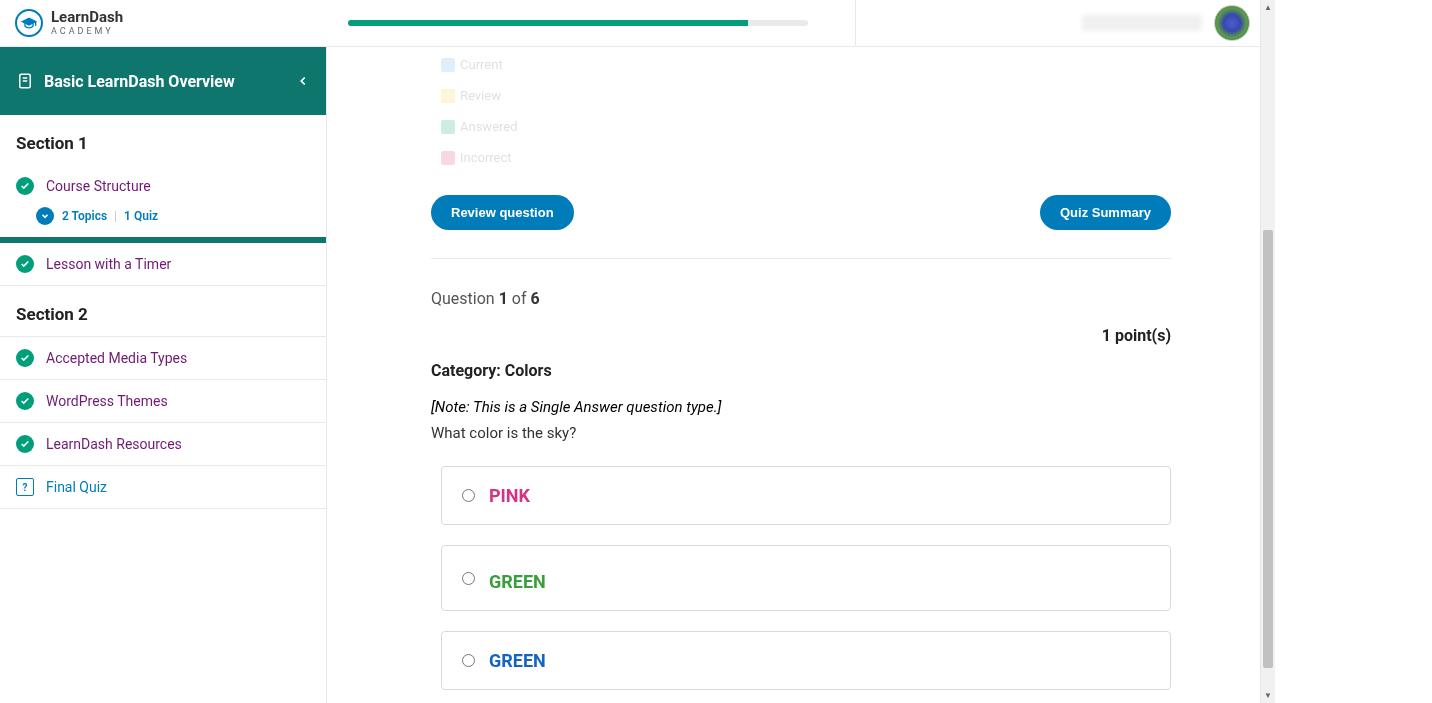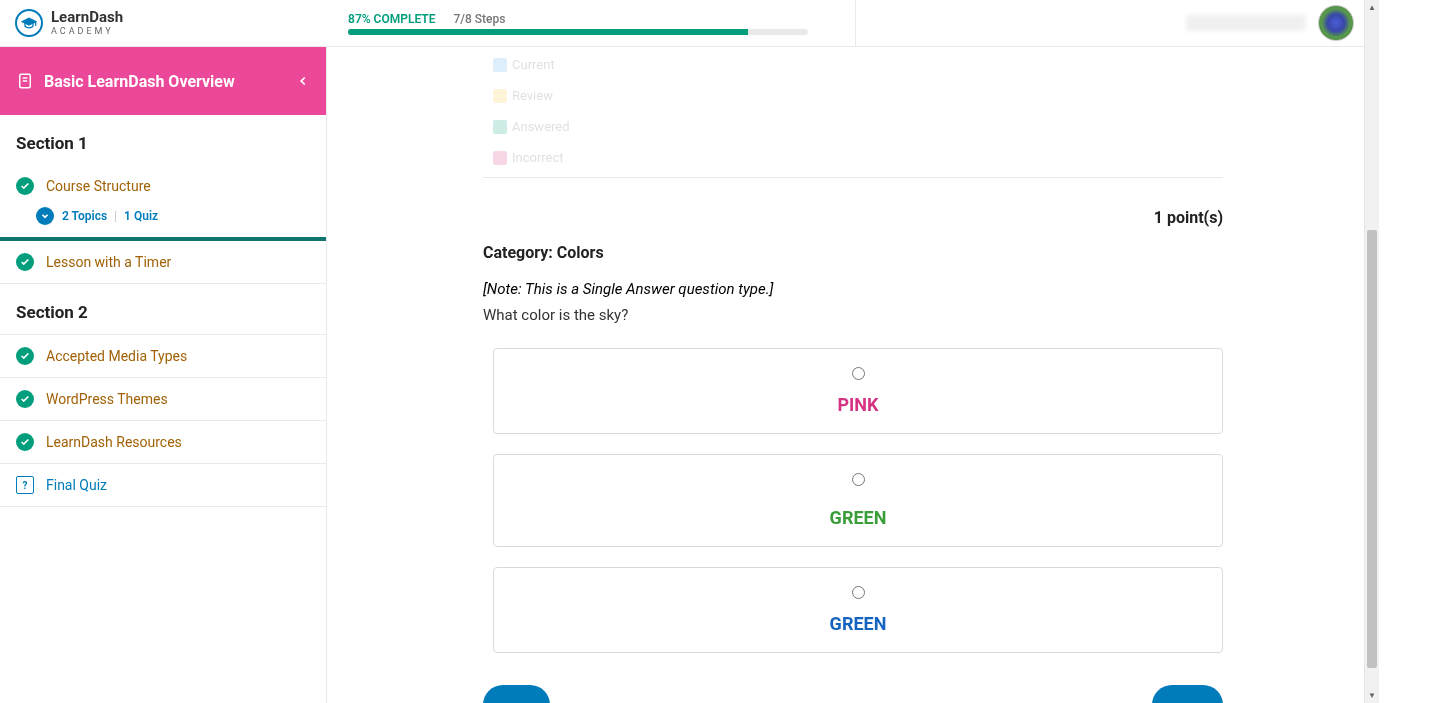--- a/index.html
+++ b/index.html
@@ -12,21 +12,21 @@
       font-family: -apple-system, BlinkMacSystemFont, "Segoe UI", Roboto, "Helvetica Neue", Arial, sans-serif;
       background: #ffffff;
       color: #333;
       overflow: hidden;
     }
     
     .app {
       display: flex;
       flex-direction: column;
       height: 703px;
-      width: 1379px;
+      width: 1275px;
       position: relative;
     }
     
     
     .header {
       height: 47px;
       border-bottom: 1px solid #e9e9e9;
       display: flex;
       align-items: center;
       padding: 0 15px;
@@ -150,21 +150,21 @@
     
     .sidebar {
       width: 327px;
       border-right: 1px solid #e9e9e9;
       display: flex;
       flex-direction: column;
       background: #fff;
     }
     
     .sidebar-header {
-      background: #ec4899;
+      background: #0f766e;
       color: #fff;
       height: 68px;
       display: flex;
       align-items: center;
       padding: 0 16px;
       position: relative;
     }
     
     .sidebar-header-icon {
       margin-right: 10px;
@@ -190,21 +190,21 @@
       color: #222;
       padding: 18px 16px 12px;
     }
     
     .lesson-item {
       display: flex;
       align-items: center;
       padding: 12px 16px;
       border-bottom: 1px solid #e9e9e9;
       font-size: 14px;
-      color: #a16207;
+      color: #701a75;
       cursor: pointer;
     }
     
     .lesson-item.no-border {
       border-bottom: none;
     }
     
     .lesson-item.quiz-item {
       color: #007cba;
     }
@@ -387,21 +387,20 @@
     }
     
     .answer-option {
       border: 1px solid #d9d9d9;
       border-radius: 4px;
       padding: 18px 20px;
       display: flex;
       align-items: center;
       gap: 14px;
       cursor: pointer;
-      flex-direction: column;
     }
     
     .answer-option input[type="radio"] {
       width: 13px;
       height: 13px;
       cursor: pointer;
     }
     
     .answer-label {
       font-size: 18px;
@@ -468,24 +467,20 @@
           <path d="M6 12v5c3 3 9 3 12 0v-5"></path>
         </svg>
       </div>
       <div class="logo-text">
         <span class="logo-brand">LearnDash</span>
         <span class="logo-sub">ACADEMY</span>
       </div>
     </div>
 
     <div class="progress-area">
-      <div class="progress-labels">
-        <span class="progress-pct">87% COMPLETE</span>
-        <span class="progress-steps">7/8 Steps</span>
-      </div>
       <div class="progress-bar">
         <div class="progress-fill"></div>
       </div>
     </div>
 
     <div class="header-divider"></div>
 
     <div class="header-right">
       <div class="user-name-blur"></div>
       <div class="avatar"></div>
@@ -515,21 +510,21 @@
 
       <div class="lesson-item no-border">
         <span class="check-circle">
           <svg viewBox="0 0 24 24" fill="none" stroke="#fff" stroke-width="4">
               <polyline points="20 6 9 17 4 12"></polyline>
             </svg>
         </span>
         <span>Course Structure</span>
       </div>
 
-      <div class="expand-row section-border-top" style="border-top:none;border-bottom:4px solid #0f766e;">
+      <div class="expand-row section-border-top" style="border-top:none;border-bottom:6px solid #0f766e;">
         <span class="expand-toggle">
           <svg width="10" height="10" viewBox="0 0 24 24" fill="none" stroke="#fff" stroke-width="4">
             <polyline points="6 9 12 15 18 9"></polyline>
           </svg>
         </span>
         <span class="expand-text">2 Topics</span>
         <span class="expand-sep">|</span>
         <span class="expand-text">1 Quiz</span>
       </div>
 
@@ -592,23 +587,30 @@
           <div class="legend-item">
               <div class="legend-box" style="background:#019e7c"></div>
               <span>Answered</span>
             </div>
           <div class="legend-item">
               <div class="legend-box" style="background:#d63384"></div>
               <span>Incorrect</span>
             </div>
         </div>
 
+        <div class="button-row">
+          <button class="btn">Review question</button>
+          <button class="btn">Quiz Summary</button>
+        </div>
 
         <div class="divider-line"></div>
 
+        <div class="question-counter">
+          <span>Question </span><strong>1</strong><span> of </span><strong>6</strong>
+        </div>
 
         <div class="points">1 point(s)</div>
 
         <div class="category-label">Category: Colors</div>
 
         <div class="note-text">[Note: This is a Single Answer question type.]</div>
 
         <div class="question-text">What color is the sky?</div>
 
         <div class="answers">

